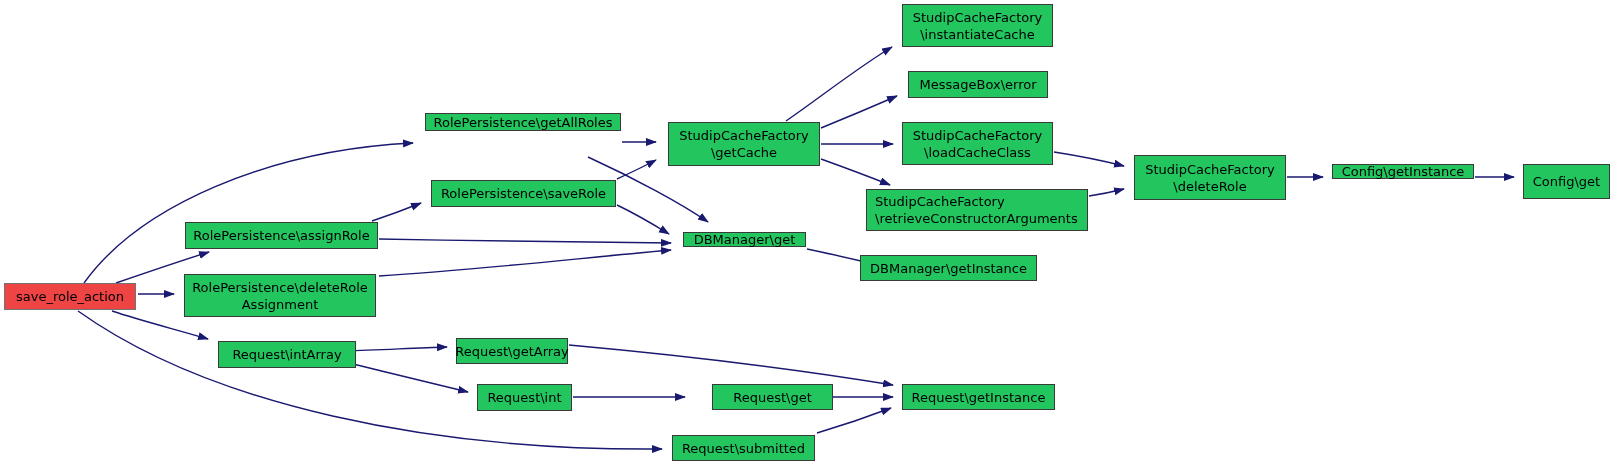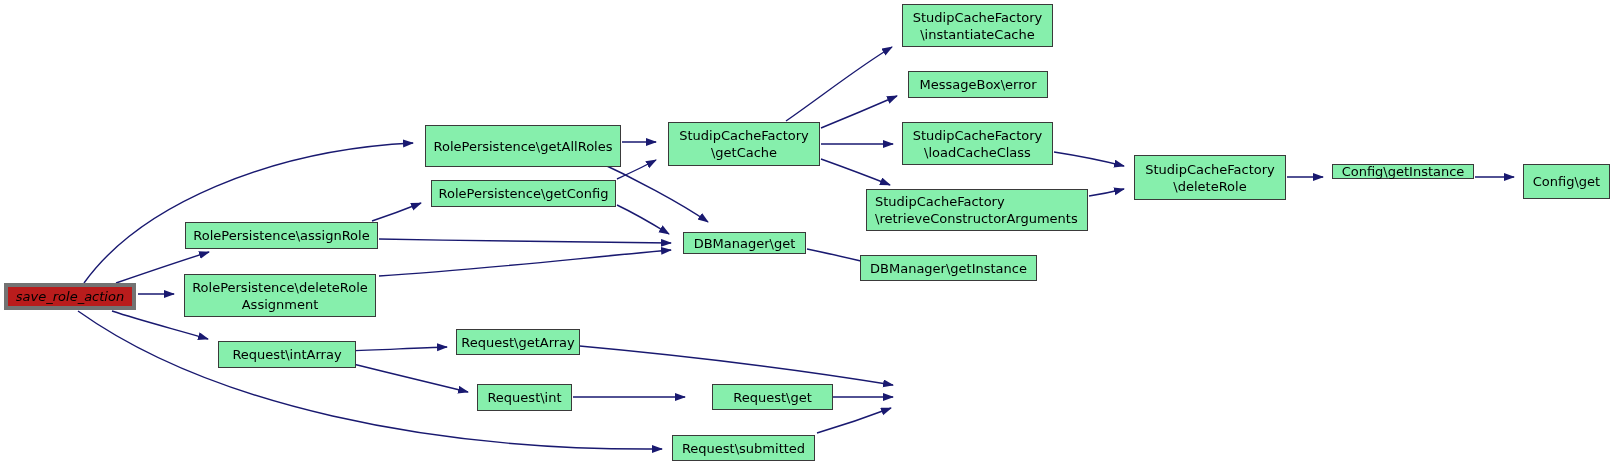--- a/index.html
+++ b/index.html
@@ -9,38 +9,37 @@
     height: 467px;
     background: #ffffff;
     font-family: "DejaVu Sans", "Liberation Sans", sans-serif;
     overflow: hidden;
   }
   .edges-layer { position: absolute; left: 0; top: 0; }
   .edge { fill: none; stroke: #191970; stroke-width: 1.4px; }
   .node {
     position: absolute;
     box-sizing: border-box;
-    background: #86efac;
+    background: #22c55e;
     border: 1px solid #3a3a3a;
     color: #000000;
     font-size: 13px;
     line-height: 17px;
     display: flex;
     flex-direction: column;
     align-items: center;
     justify-content: center;
     text-align: center;
     white-space: nowrap;
     cursor: pointer;
   }
   .node.root {
-    background: #b91c1c;
-    border: 4px solid #737373;
+    background: #ef4444;
+    border: 1px solid #737373;
     cursor: default;
-    font-style: italic;
   }
   .node.align-left {
     align-items: flex-start;
     text-align: left;
     padding-left: 8px;
   }
   .node span { display: block; }
 </style>
 </head>
 <body>
@@ -79,26 +78,26 @@
     <path class="edge" d="M 569,345 C 690,356 808,371 893,385" marker-end="url(#arrow)"></path>
     <path class="edge" d="M 573,397 L 685,397" marker-end="url(#arrow)"></path>
     <path class="edge" d="M 794,397 L 893,397" marker-end="url(#arrow)"></path>
     <path class="edge" d="M 817,433 C 844,425 870,416 891,408" marker-end="url(#arrow)"></path>
   </svg>
 
   <div class="node root" style="left:4px;top:283px;width:132px;height:27px">
     <span>save_role_action</span>
   </div>
 
-  <div class="node" style="left:425px;top:125px;width:196px;height:42px">
+  <div class="node" style="left:425px;top:113px;width:196px;height:18px">
     <span>RolePersistence\getAllRoles</span>
   </div>
 
   <div class="node" style="left:431px;top:180px;width:185px;height:27px">
-    <span>RolePersistence\getConfig</span>
+    <span>RolePersistence\saveRole</span>
   </div>
 
   <div class="node" style="left:185px;top:222px;width:193px;height:27px">
     <span>RolePersistence\assignRole</span>
   </div>
 
   <div class="node" style="left:184px;top:274px;width:192px;height:43px">
     <span>RolePersistence\deleteRole</span>
     <span>Assignment</span>
   </div>
@@ -124,51 +123,54 @@
   <div class="node" style="left:902px;top:122px;width:151px;height:43px">
     <span>StudipCacheFactory</span>
     <span>\loadCacheClass</span>
   </div>
 
   <div class="node align-left" style="left:866px;top:189px;width:222px;height:42px">
     <span>StudipCacheFactory</span>
     <span>\retrieveConstructorArguments</span>
   </div>
 
-  <div class="node" style="left:683px;top:232px;width:123px;height:22px">
+  <div class="node" style="left:683px;top:232px;width:123px;height:15px">
     <span>DBManager\get</span>
   </div>
 
   <div class="node" style="left:860px;top:255px;width:177px;height:26px">
     <span>DBManager\getInstance</span>
   </div>
 
   <div class="node" style="left:1134px;top:155px;width:152px;height:45px">
     <span>StudipCacheFactory</span>
     <span>\deleteRole</span>
   </div>
 
   <div class="node" style="left:1332px;top:164px;width:142px;height:15px">
     <span>Config\getInstance</span>
   </div>
 
   <div class="node" style="left:1523px;top:164px;width:87px;height:35px">
     <span>Config\get</span>
   </div>
 
-  <div class="node" style="left:456px;top:329px;width:124px;height:26px">
+  <div class="node" style="left:456px;top:338px;width:112px;height:26px">
     <span>Request\getArray</span>
   </div>
 
   <div class="node" style="left:477px;top:384px;width:95px;height:27px">
     <span>Request\int</span>
   </div>
 
   <div class="node" style="left:712px;top:384px;width:121px;height:26px">
     <span>Request\get</span>
   </div>
 
+  <div class="node" style="left:902px;top:384px;width:153px;height:26px">
+    <span>Request\getInstance</span>
+  </div>
 
   <div class="node" style="left:672px;top:435px;width:143px;height:26px">
     <span>Request\submitted</span>
   </div>
 
 </div>
 
 </body></html>

